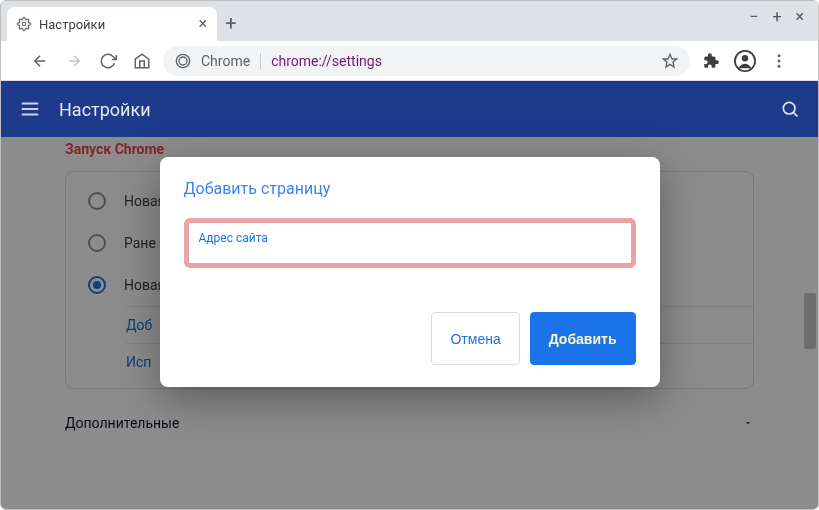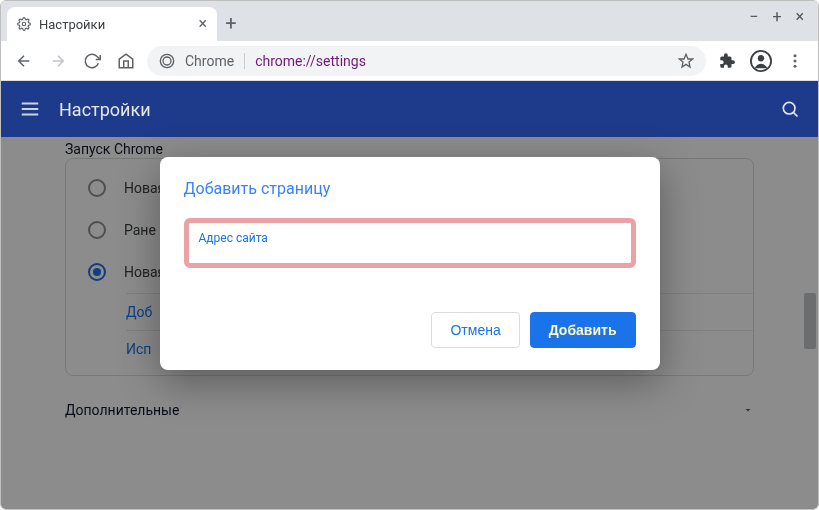--- a/index.html
+++ b/index.html
@@ -17,63 +17,63 @@
        padding:0 10px;background:#fff;border-radius:8px 8px 0 0;font-size:13px;color:#3c4043;
        min-width:210px;}
   .tab .gear{display:inline-flex;}
   .tab .closex{margin-left:auto;color:#5f6368;font-size:16px;line-height:1;}
   .newtab{width:28px;height:28px;display:flex;align-items:center;justify-content:center;
           color:#5f6368;font-size:20px;margin-top:8px;}
   .win-controls{margin-left:auto;display:flex;gap:14px;padding:8px 14px 0 0;color:#555;}
   .win-controls span{font-size:16px;line-height:1;}
 
   
-  .toolbar{height:40px;display:flex;align-items:center;gap:8px;padding:0 10px;
+  .toolbar{height:40px;display:flex;align-items:center;gap:8px;padding:0 26px;
            background:#fff;border-bottom:1px solid #dcdfe3;}
   .tb-btn{width:26px;height:26px;display:flex;align-items:center;justify-content:center;
           color:#5f6368;border-radius:50%;}
   .tb-btn.disabled{color:#bfc3c8;}
   .omnibox{flex:1;display:flex;align-items:center;height:30px;gap:10px;
            background:#f1f3f4;border-radius:16px;padding:0 12px;color:#5f6368;font-size:14px;}
   .omnibox .sep{width:1px;height:16px;background:#c8ccd0;}
   .omnibox .chrome-label{color:#5f6368;}
   .omnibox .url-path{color:#701a75;}
   .omnibox .star{margin-left:auto;}
 
   
   .settings-header{height:56px;background:#1e3a8a;display:flex;align-items:center;
                    color:#cbd5e1;padding:0 18px;gap:18px;}
   .burger{display:inline-flex;}
   .settings-title{font-size:18px;color:#e2e8f0;}
   .search-icon{margin-left:auto;}
 
   
   .content{position:relative;padding:0 64px;height:calc(100% - 40px - 40px - 56px);overflow:hidden;}
-  .section-title{font-size:14px;color:#0f172a;margin:4px 0 1px;}
+  .section-title{font-size:14px;color:#ef4444;margin:4px 0 14px;font-weight:bold;}
   .card{border:1px solid #dadce0;border-radius:8px;padding:8px 0;}
   .option-row{display:flex;align-items:center;gap:18px;padding:12px 22px;font-size:14px;color:#3c4043;}
   .radio{width:18px;height:18px;border:2px solid #8e9195;border-radius:50%;position:relative;flex:none;}
   .radio.checked{border-color:#1a73e8;}
   .radio.checked::after{content:"";position:absolute;inset:3px;border-radius:50%;background:#1a73e8;}
   .subaction{margin-left:60px;color:#1a73e8;font-size:14px;padding:10px 0;border-top:1px solid #e8eaed;}
   .additional{display:flex;align-items:center;justify-content:space-between;gap:6px;
               color:#0f172a;font-size:14px;margin-top:26px;}
 
   
   .overlay{position:absolute;inset:0;top:136px;background:rgba(0,0,0,0.45);
            display:flex;align-items:flex-start;justify-content:center;padding-top:20px;}
   .dialog{width:500px;background:#fff;border-radius:8px;box-shadow:0 12px 40px rgba(0,0,0,0.35);
           padding:22px 24px;}
   .dialog-title{font-size:16px;color:#3b82f6;margin-bottom:20px;}
   .hl-frame{border:5px solid #e9a2a5;border-radius:6px;padding:8px 10px 14px;}
   .float-label{font-size:12px;color:#1a73e8;margin-bottom:4px;}
   .url-field{width:100%;border:none;border-bottom:2px solid #1a73e8;background:#fff;
              font-size:14px;color:#202124;padding:6px 2px;outline:none;}
   .dialog-actions{display:flex;justify-content:flex-end;gap:10px;margin-top:44px;}
-  .btn{height:36px;padding:0 18px;border-radius:4px;font-size:14px;cursor:pointer;}
+  .btn{height:53px;padding:0 18px;border-radius:4px;font-size:14px;cursor:pointer;}
   .btn-cancel{background:#fff;border:1px solid #dadce0;color:#1a73e8;}
   .btn-primary{background:#1a73e8;border:1px solid #1a73e8;color:#fef9c3;font-weight:bold;}
 
   
   .vscroll{position:absolute;right:2px;top:292px;width:12px;height:56px;background:#c4c7cb;border-radius:2px;}
 
   svg{display:block;}
 </style>
 </head>
 <body>

